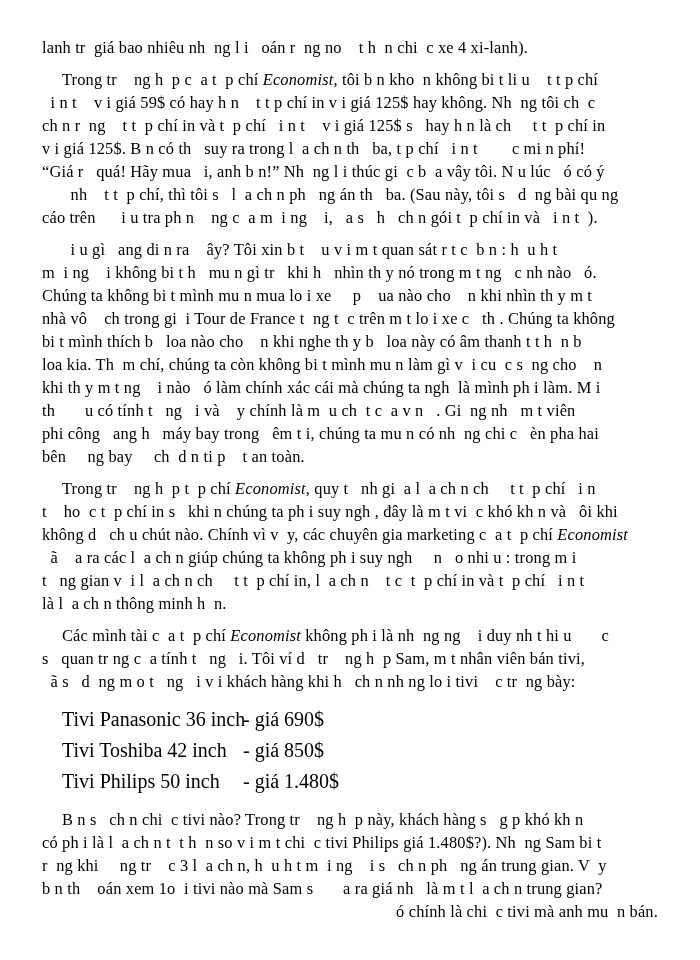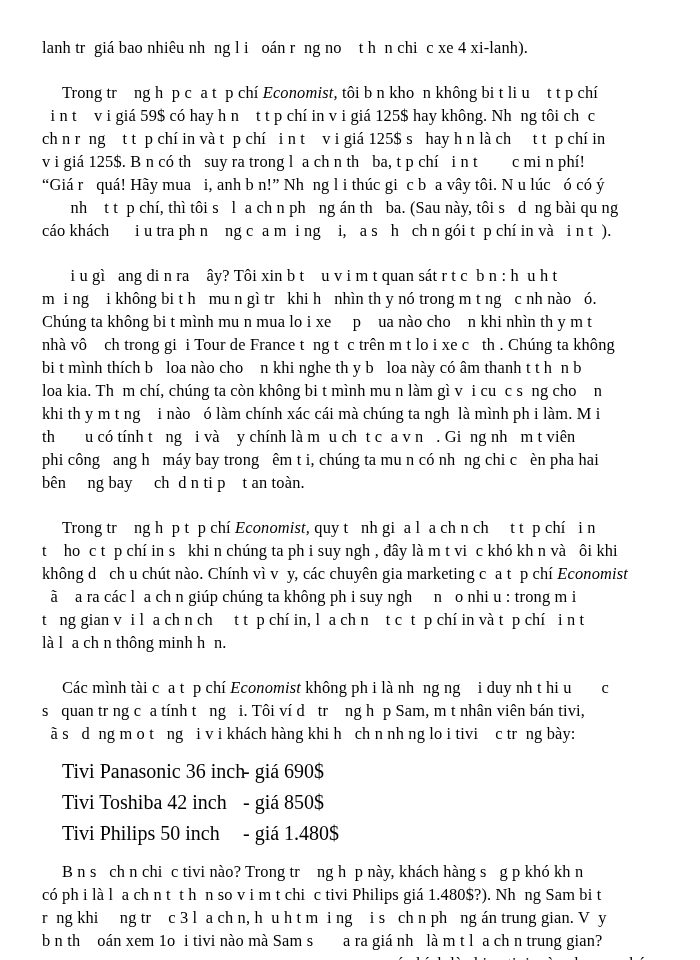--- a/index.html
+++ b/index.html
@@ -33,21 +33,21 @@
     top: 36px;
     width: 616px;
   }
 
   .para {
     margin: 0;
     padding: 0;
   }
 
   .para + .para {
-    margin-top: 22px;
+    margin-top: 9px;
   }
 
   .line {
     display: block;
     height: 23px;
     line-height: 23px;
     font-size: 16.4px;
     white-space: pre;
     letter-spacing: 0.01em;
   }
@@ -98,21 +98,21 @@
       <span class="line">lanh tr  giá bao nhiêu nh  ng l i   oán r  ng no    t h  n chi  c xe 4 xi-lanh).</span>
     </div>
 
     <div class="para">
       <span class="line indent"><span>Trong tr    ng h  p c  a t  p chí </span><span class="it">Economist,</span><span> tôi b n kho  n không bi t li u    t t p chí</span></span>
       <span class="line">  i n t    v i giá 59$ có hay h n    t t p chí in v i giá 125$ hay không. Nh  ng tôi ch  c</span>
       <span class="line">ch n r  ng    t t  p chí in và t  p chí   i n t    v i giá 125$ s   hay h n là ch     t t  p chí in</span>
       <span class="line">v i giá 125$. B n có th   suy ra trong l  a ch n th   ba, t p chí   i n t        c mi n phí!</span>
       <span class="line">“Giá r   quá! Hãy mua   i, anh b n!” Nh  ng l i thúc gi  c b  a vây tôi. N u lúc   ó có ý</span>
       <span class="line indent">  nh    t t  p chí, thì tôi s   l  a ch n ph   ng án th   ba. (Sau này, tôi s   d  ng bài qu ng</span>
-      <span class="line">cáo khách      i u tra ph n    ng c  a m  i ng    i,   a s   h   ch n gói t  p chí in và   i n t  ).</span>
+      <span class="line">cáo trên      i u tra ph n    ng c  a m  i ng    i,   a s   h   ch n gói t  p chí in và   i n t  ).</span>
     </div>
 
     <div class="para">
       <span class="line indent">  i u gì   ang di n ra    ây? Tôi xin b t    u v i m t quan sát r t c  b n : h  u h t</span>
       <span class="line">m  i ng    i không bi t h   mu n gì tr   khi h   nhìn th y nó trong m t ng   c nh nào   ó.</span>
       <span class="line">Chúng ta không bi t mình mu n mua lo i xe     p    ua nào cho    n khi nhìn th y m t</span>
       <span class="line">nhà vô    ch trong gi  i Tour de France t  ng t  c trên m t lo i xe c   th . Chúng ta không</span>
       <span class="line">bi t mình thích b   loa nào cho    n khi nghe th y b   loa này có âm thanh t t h  n b</span>
       <span class="line">loa kia. Th  m chí, chúng ta còn không bi t mình mu n làm gì v  i cu  c s  ng cho    n</span>
       <span class="line">khi th y m t ng    i nào   ó làm chính xác cái mà chúng ta ngh  là mình ph i làm. M i</span>

